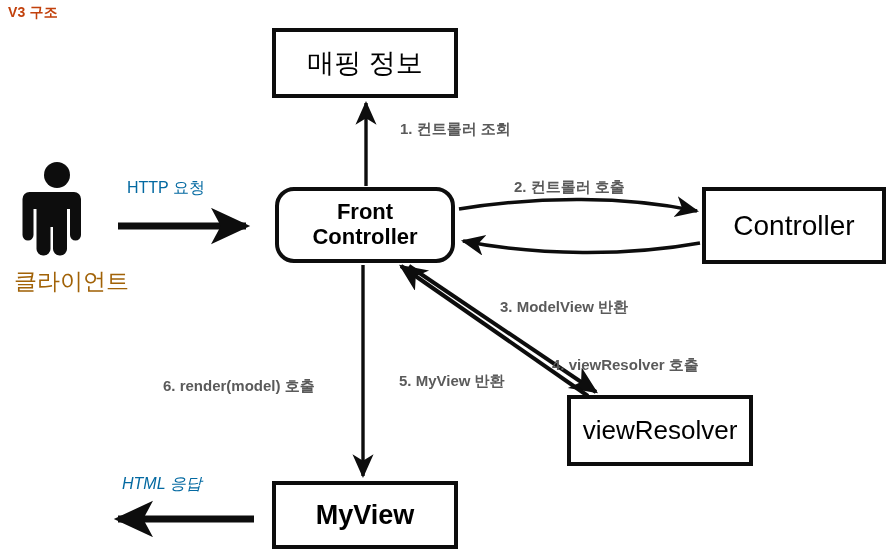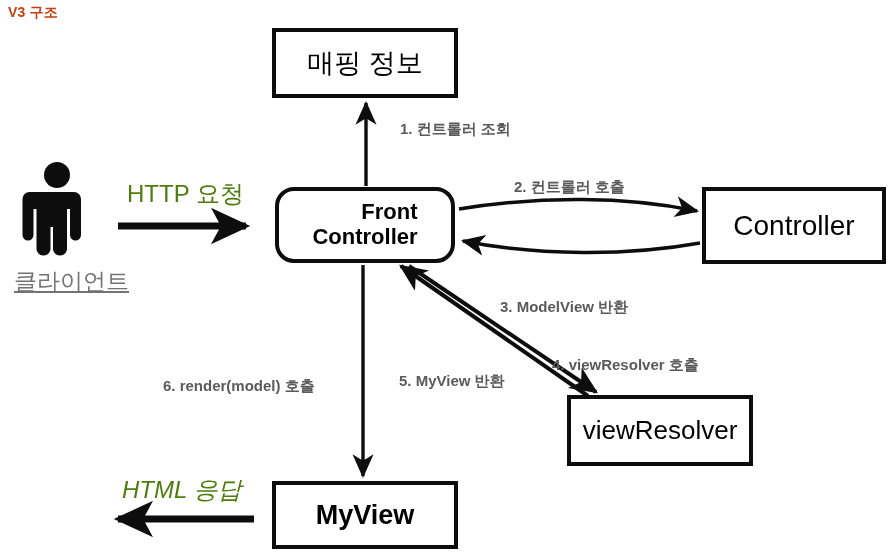--- a/index.html
+++ b/index.html
@@ -30,21 +30,21 @@
 
   
   .node {
     position: absolute;
     box-sizing: border-box;
     border: 4px solid #0d0d0d;
     background: #ffffff;
     display: flex;
     align-items: center;
     justify-content: center;
-    text-align: right;
+    text-align: center;
     color: #000000;
     line-height: 1.12;
     white-space: pre-line;
   }
 
   #node-mapping   { left: 272px; top: 28px;  width: 186px; height: 70px;  font-size: 27px; }
   #node-front     { left: 275px; top: 187px; width: 180px; height: 76px;  font-size: 22px; font-weight: bold; border-radius: 19px; }
   #node-controller{ left: 702px; top: 187px; width: 184px; height: 77px;  font-size: 28px; }
   #node-viewres   { left: 551px; top: 395px; width: 186px; height: 71px;  font-size: 26px; margin-left: 16px; }
   #node-myview    { left: 272px; top: 481px; width: 186px; height: 68px;  font-size: 27px; font-weight: bold; }
@@ -52,30 +52,29 @@
   
   .step-label {
     position: absolute;
     font-size: 15px;
     font-weight: bold;
     color: #5a5a5a;
     white-space: nowrap;
   }
   .gray-label {
     position: absolute;
-    font-size: 24px;
-    color: #4d7c0f;
+    font-size: 16px;
+    color: #0369a1;
     white-space: nowrap;
   }
   .client-label {
     position: absolute;
     font-size: 23px;
-    color: #737373;
+    color: #a16207;
     white-space: nowrap;
-    text-decoration: underline;
   }
 
   #label-1 { left: 400px; top: 120px; }
   #label-2 { left: 514px; top: 178px; }
   #label-3 { left: 500px; top: 258px; margin-top: 40px; }
   #label-4 { left: 552px; top: 318px; margin-top: 38px; }
   #label-5 { left: 399px; top: 372px; }
   #label-6 { left: 163px; top: 377px; }
 
   #label-http   { left: 127px; top: 178px; }

